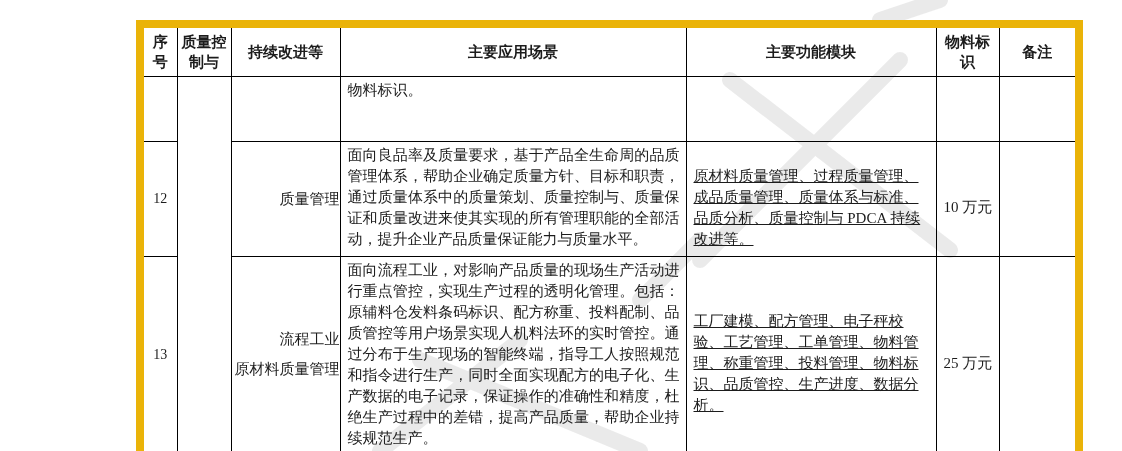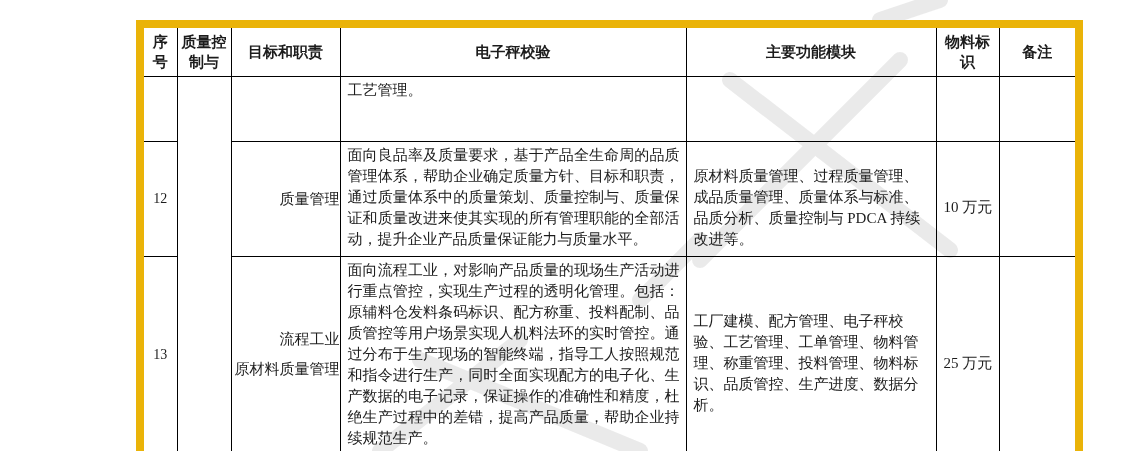--- a/index.html
+++ b/index.html
@@ -37,21 +37,21 @@
   th.hdr {
     font-weight: bold;
     text-align: center;
     padding: 2px 4px;
     line-height: 20px;
   }
   td.c-serial   { text-align: center; font-size: 14px; font-family: Liberation Serif, serif; }
   td.c-primary  { text-align: center; }
   td.c-secondary{ text-align: right; white-space: pre-line; line-height: 30px; }
   td.c-scenario { text-align: left; vertical-align: top; padding: 3px 6px 3px 7px; text-align: justify; }
-  td.c-modules  { text-align: left; padding: 21px 6px 3px 7px; }
+  td.c-modules  { text-align: left; padding: 21px 6px 3px 7px; text-decoration: underline; }
   td.c-award    { text-align: left; padding: 20px 2px 2px 7px; font-size: 15px; }
   td.c-remark   { }
   tr.r-header   { height: 52px; }
   tr.r-partial  { height: 65px; }
   tr.r-12       { height: 115px; }
   tr.r-13       { height: 173px; }
 </style>
 </head>
 <body>
 
@@ -74,32 +74,32 @@
     <col style="width:346px">
     <col style="width:250px">
     <col style="width:63px">
     <col style="width:80px">
   </colgroup>
 
   <tbody>
       <tr class="r-header">
     <th class="hdr">序号</th>
     <th class="hdr">质量控制与</th>
-    <th class="hdr">目标和职责</th>
-    <th class="hdr">电子秤校验</th>
+    <th class="hdr">持续改进等</th>
+    <th class="hdr">主要应用场景</th>
     <th class="hdr">主要功能模块</th>
     <th class="hdr">物料标识</th>
     <th class="hdr">备注</th>
   </tr>
 
   <tr class="r-partial">
     <td class="c-serial"></td>
     <td class="c-primary" rowspan="3"></td>
     <td class="c-secondary"></td>
-    <td class="c-scenario">工艺管理。</td>
+    <td class="c-scenario">物料标识。</td>
     <td class="c-modules"></td>
     <td class="c-award"></td>
     <td class="c-remark"></td>
   </tr>
 
   <tr class="r-12">
     <td class="c-serial">12</td>
     <td class="c-secondary">质量管理</td>
     <td class="c-scenario">面向良品率及质量要求，基于产品全生命周的品质管理体系，帮助企业确定质量方针、目标和职责，通过质量体系中的质量策划、质量控制与、质量保证和质量改进来使其实现的所有管理职能的全部活动，提升企业产品质量保证能力与质量水平。</td>
     <td class="c-modules">原材料质量管理、过程质量管理、成品质量管理、质量体系与标准、品质分析、质量控制与 PDCA 持续改进等。</td>

